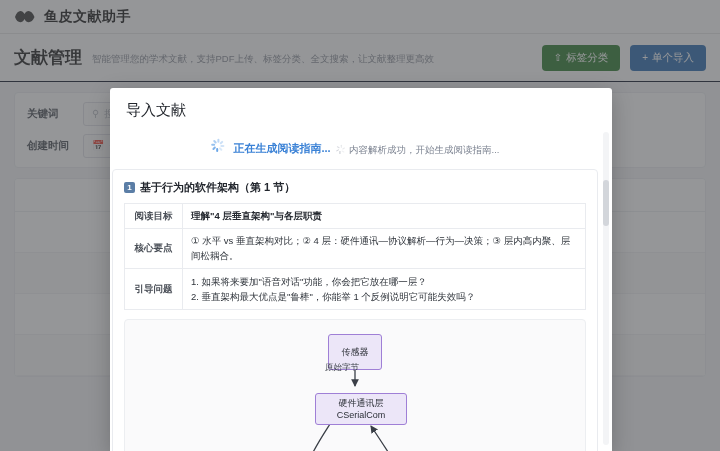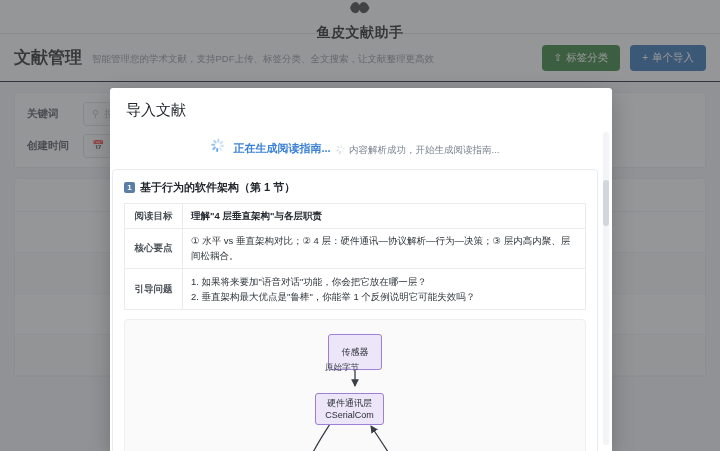--- a/index.html
+++ b/index.html
@@ -11,22 +11,21 @@
   }
   .page { position: relative; width: 720px; height: 451px; overflow: hidden; background: #f5f6f8; }
 
   
   .app { position: absolute; inset: 0; background: #f5f6f8; }
 
   .topbar {
     height: 34px; background: #ffffff;
     border-bottom: 1px solid #e8e8e8;
     display: flex; align-items: center; gap: 8px;
-    padding: 0 14px;
-    flex-direction: column;
+    padding: 13px 14px;
   }
   .logo-mark { width: 22px; height: 16px; position: relative; flex: none; }
   .logo-mark svg { display: block; }
   .logo-text { font-size: 14px; font-weight: bold; color: #1a1a1a; letter-spacing: .5px; }
 
   .pagehead {
     height: 48px; background: #ffffff;
     border-bottom: 1px solid #0f172a;
     display: flex; align-items: center; padding: 0 14px; gap: 10px;
   }
@@ -339,21 +338,21 @@
           </svg>
 
           <div class="node" style="left:203px; top:14px; width:54px; height:36px;">
             <span>传感器</span>
           </div>
 
           <div class="edge-label" style="left:200px; top:42px;">
             <span>原始字节</span>
           </div>
 
-          <div class="node" style="left:190px; top:73px; width:69px; height:32px;">
+          <div class="node" style="left:190px; top:73px; width:92px; height:32px;">
             <span>硬件通讯层</span>
             <span>CSerialCom</span>
           </div>
 
         </div>
       </div>
 
       <div class="modal-scroll">
         <div class="thumb"></div>
       </div>

